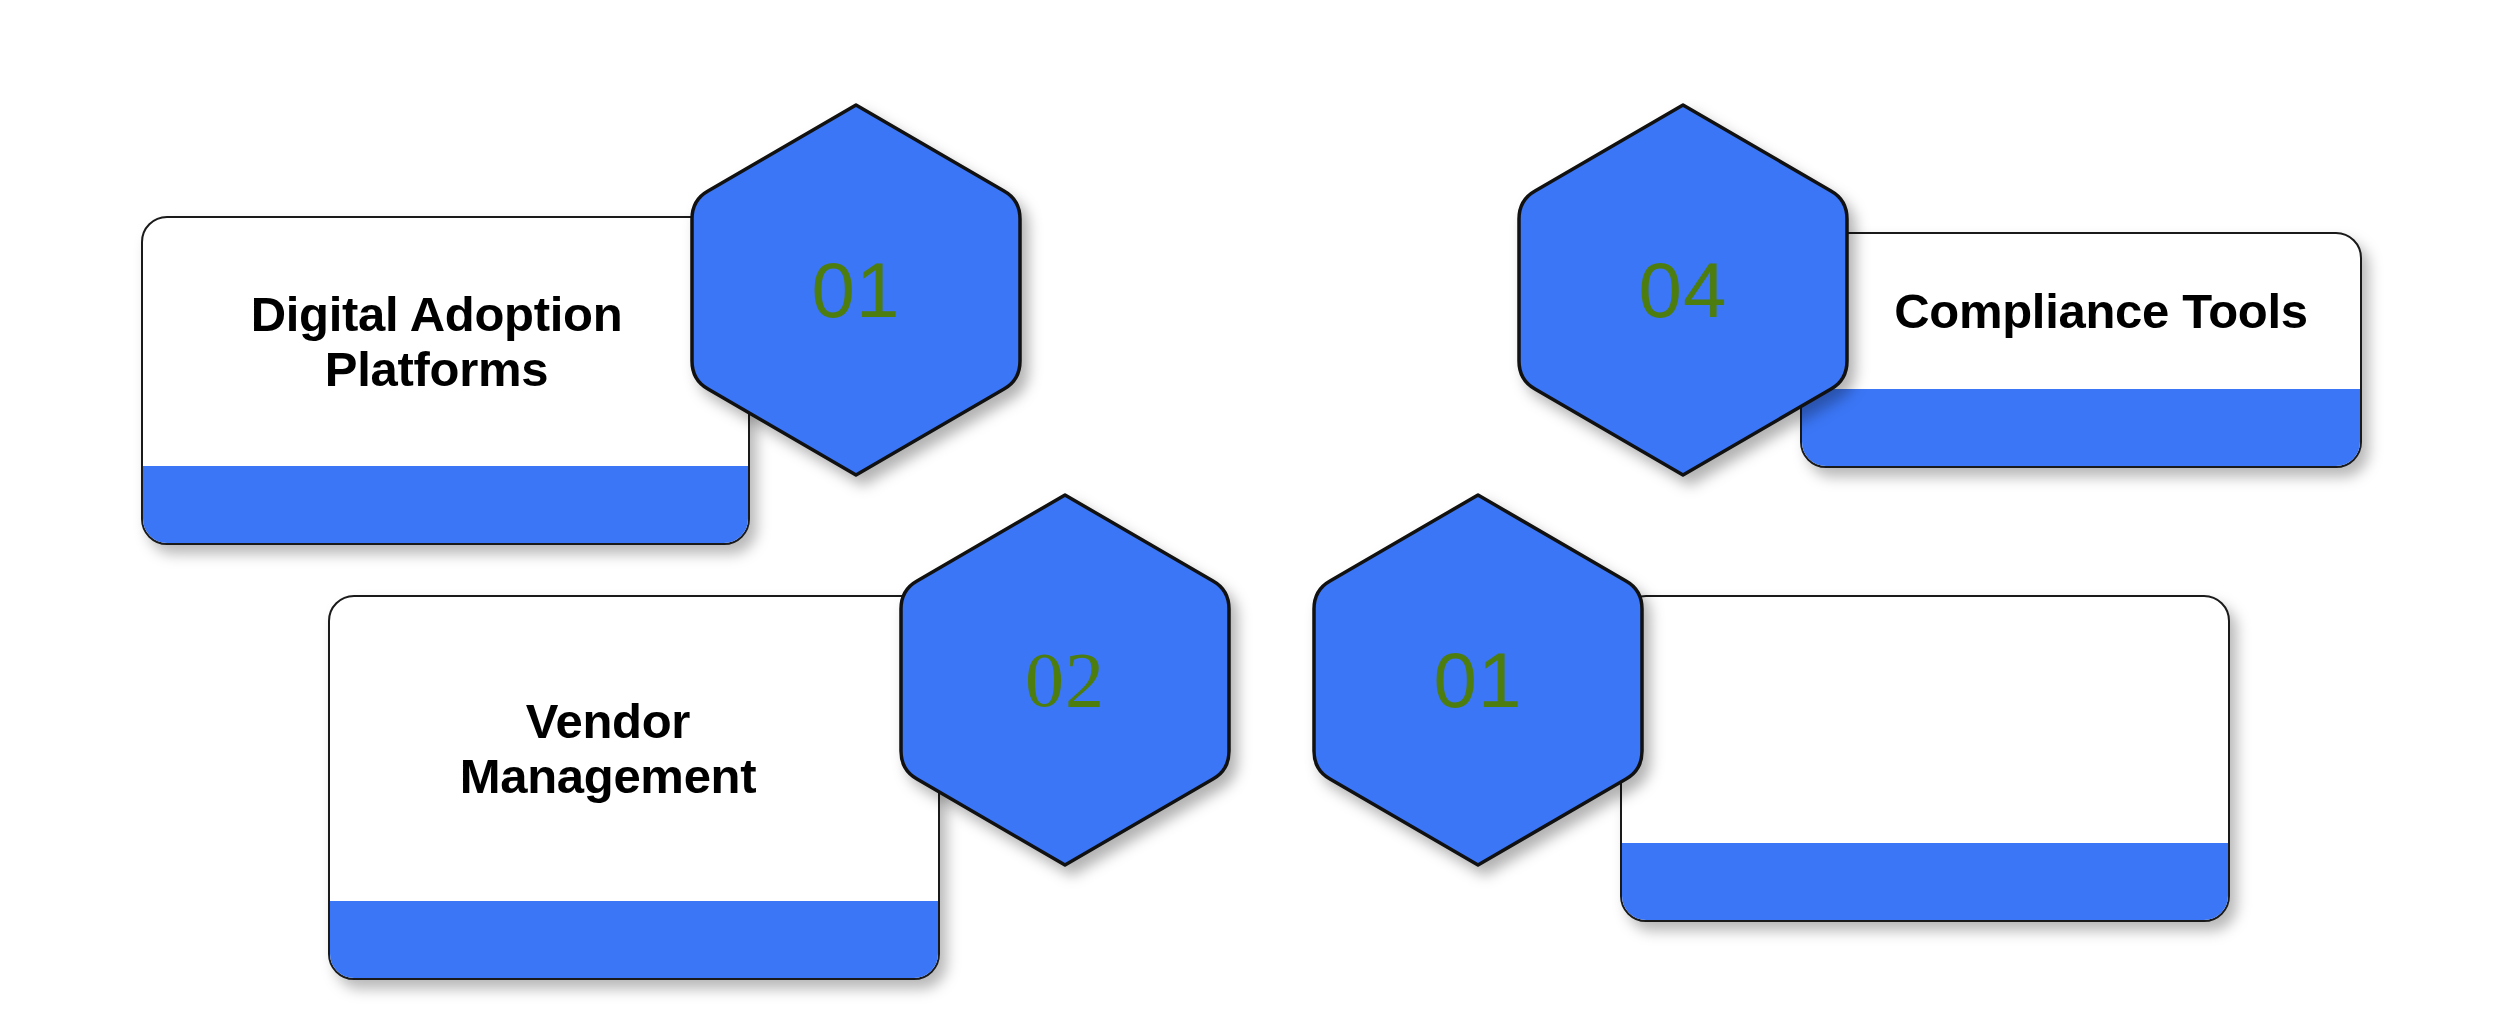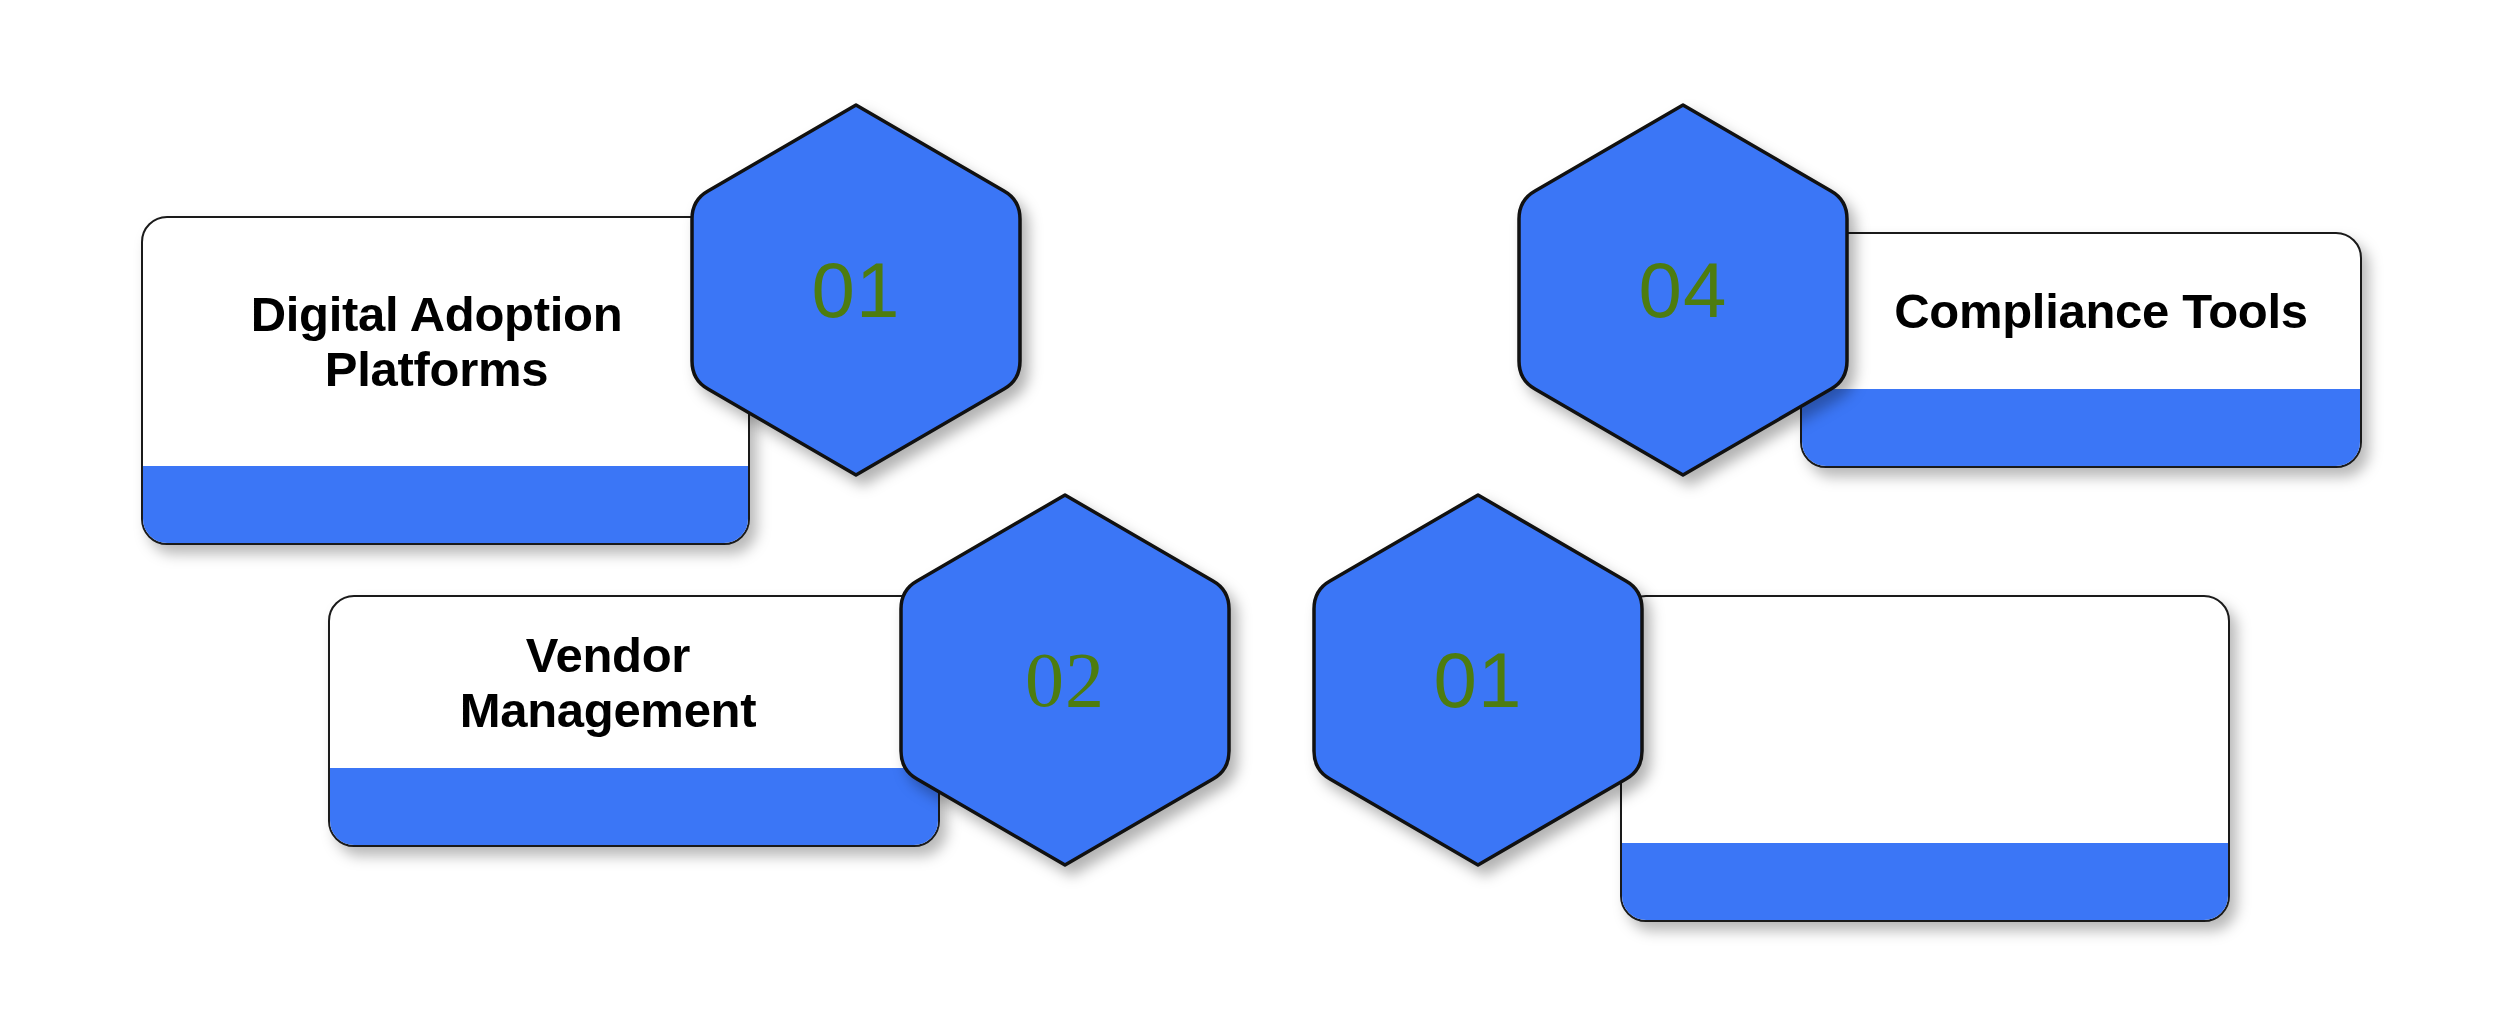--- a/index.html
+++ b/index.html
@@ -58,21 +58,21 @@
     right: -2px;
     bottom: -2px;
     height: 79px;
     background: #3B76F6;
     border-bottom-left-radius: 26px;
     border-bottom-right-radius: 26px;
   }
 
   
   #card-1 { left: 141px;  top: 216px; width: 609px; height: 329px; }
-  #card-2 { left: 328px;  top: 595px; width: 612px; height: 252px; }
+  #card-2 { left: 328px;  top: 595px; width: 612px; height: 385px; }
   #card-3 { left: 1800px; top: 232px; width: 562px; height: 236px; }
   #card-4 { left: 1620px; top: 595px; width: 610px; height: 327px; }
 
   
   #card-1 .card-label { font-size: 49px; padding-right: 18px; }
   #card-2 .card-label { font-size: 49px; padding-right: 52px; }
   #card-3 .card-label { font-size: 49px; padding-left: 40px; }
   #card-4 .card-label { font-size: 43px; padding-left: 46px; }
 
   

